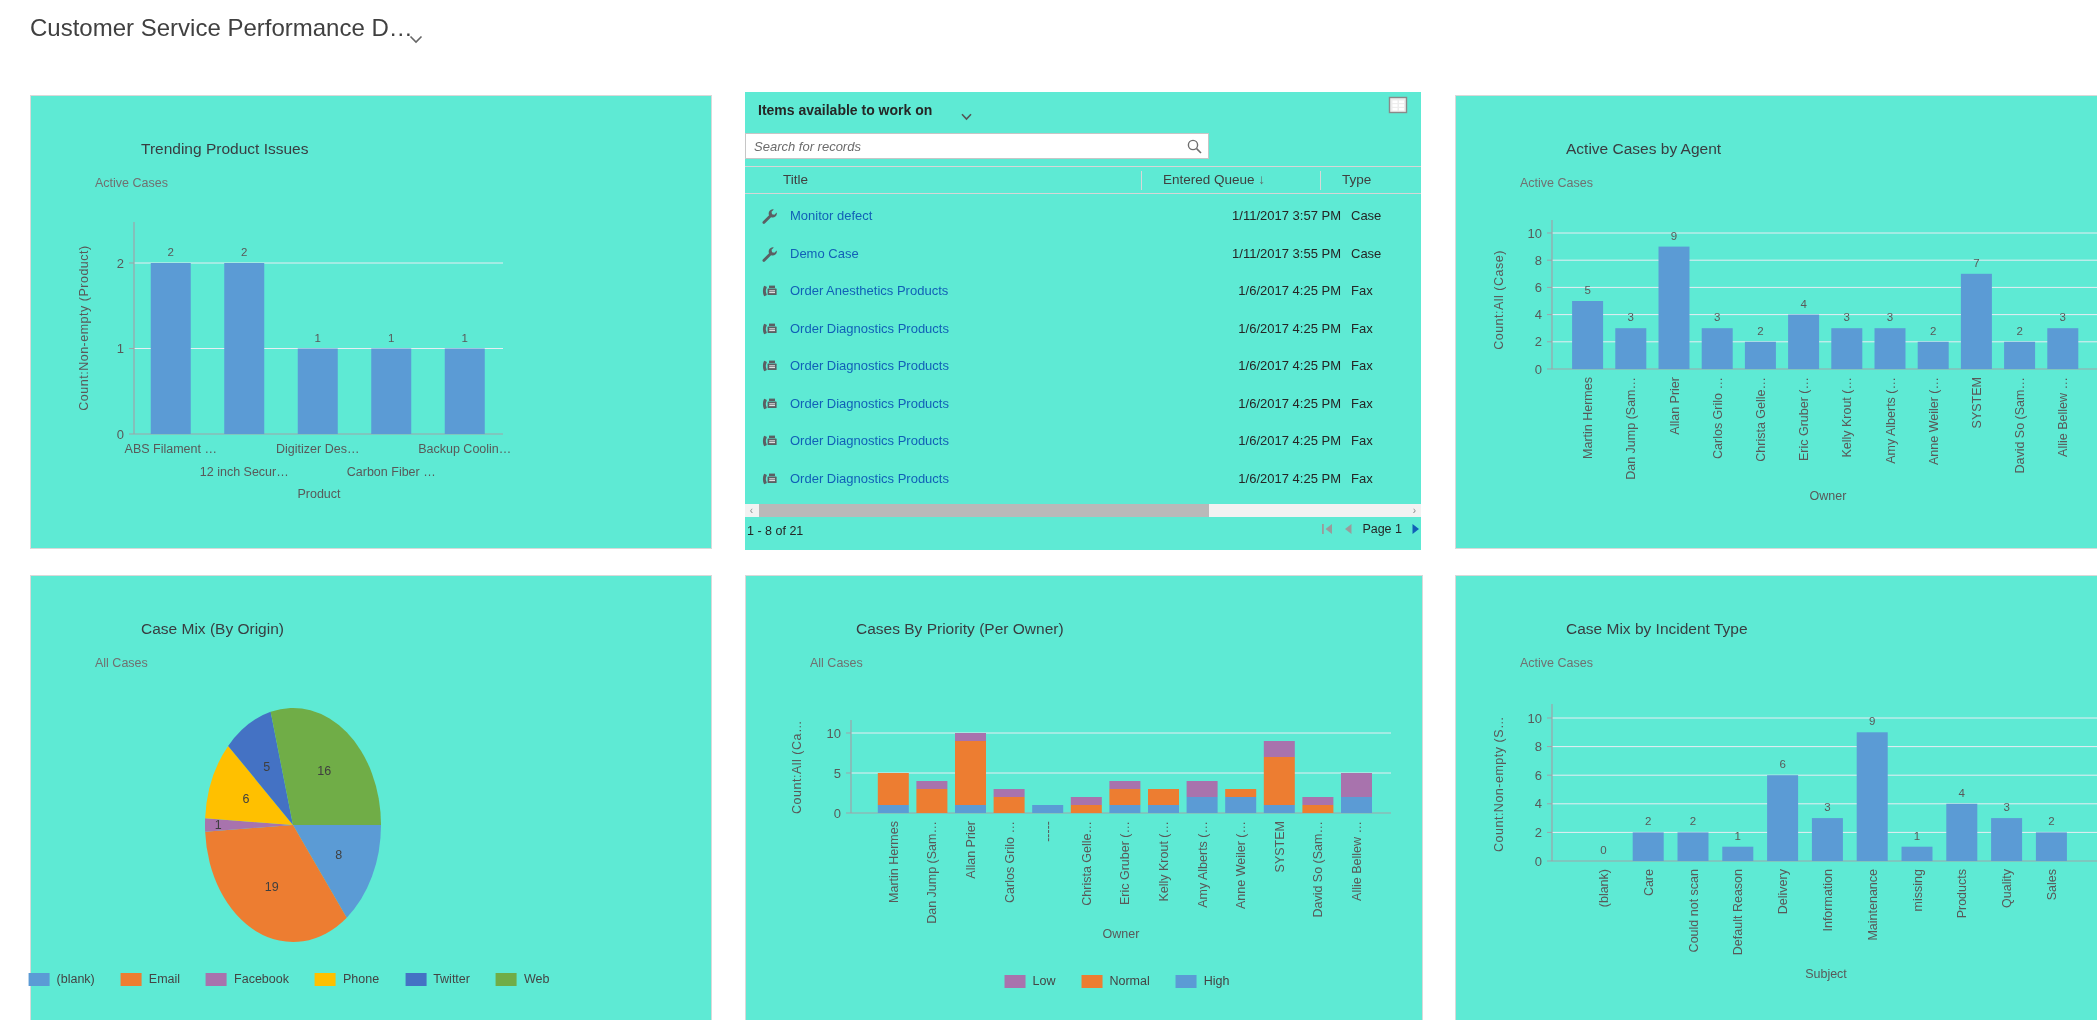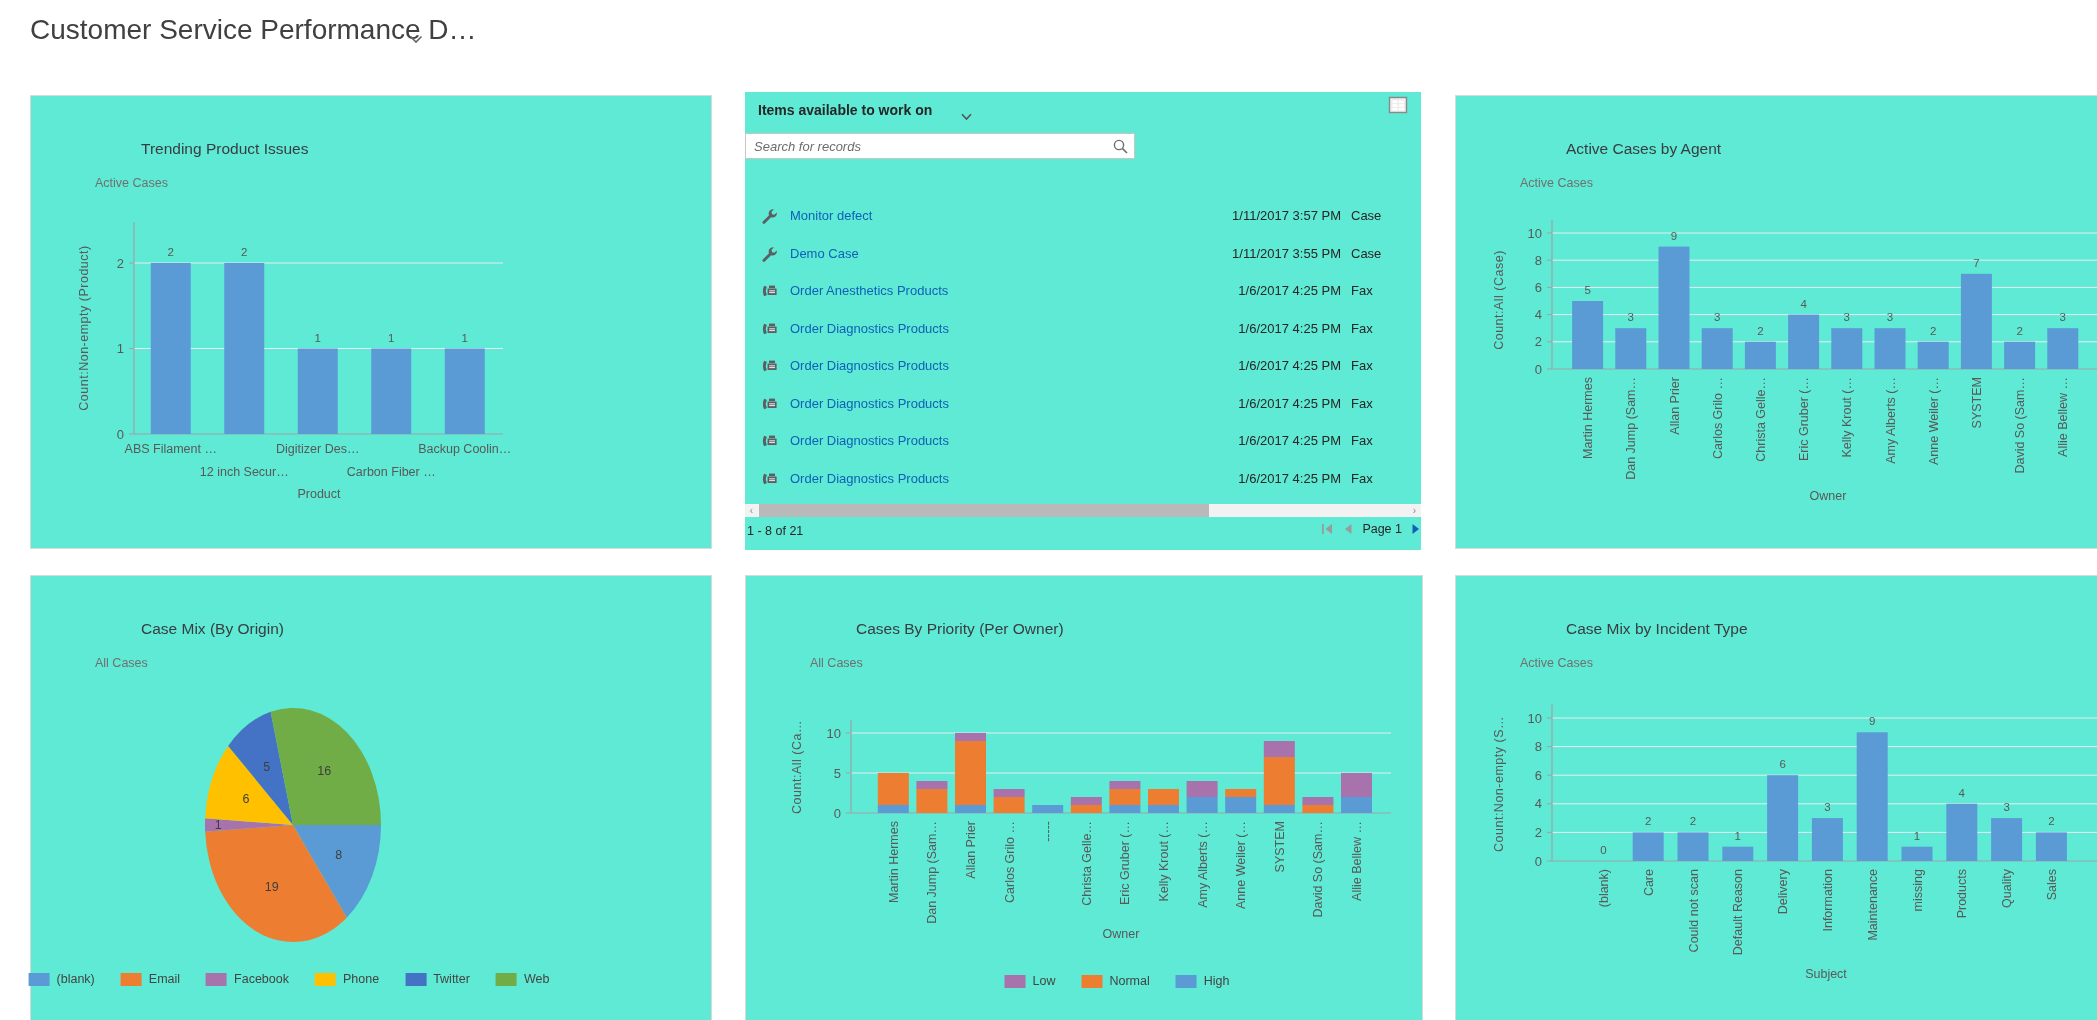--- a/index.html
+++ b/index.html
@@ -1,18 +1,18 @@
 <!DOCTYPE html>
 <html><head>
 <meta charset="utf-8">
 <style>
   html,body{margin:0;padding:0;background:#fff;overflow:hidden;}
   #page{position:relative;width:2097px;height:1020px;background:#fff;font-family:"Liberation Sans",sans-serif;}
   
-  #page-title{position:absolute;left:30px;top:14px;font-size:28px;font-weight:300;color:#404040;letter-spacing:0;}
+  #page-title{position:absolute;left:30px;top:14px;font-size:24px;font-weight:300;color:#404040;letter-spacing:0;}
   #title-chevron{position:absolute;left:409px;top:30px;}
   
   .panel{position:absolute;background:#5eead4;border:1px solid #D9D9D9;}
   #p1{left:30px;top:95px;width:680px;height:452px;}
   #p2{left:745px;top:92px;width:676px;height:458px;border:none;}
   #p3{left:1455px;top:95px;width:680px;height:452px;}
   #p4{left:30px;top:575px;width:680px;height:470px;}
   #p5{left:745px;top:575px;width:676px;height:470px;}
   #p6{left:1455px;top:575px;width:680px;height:470px;}
   .c-title{position:absolute;left:64px;top:44px;font-size:15.5px;color:#393D41;margin-left:46px;}
@@ -20,21 +20,21 @@
   .chart-svg{position:absolute;left:0;top:0;width:100%;height:100%;}
   .legend{position:absolute;display:flex;align-items:center;white-space:nowrap;transform:translateX(-50%);}
   .legend .li{display:flex;align-items:center;margin-right:26px;}
   .legend .li:last-child{margin-right:8px;}
   .legend .sw{width:21px;height:13px;margin-right:7px;display:inline-block;}
   .legend .lb{font-size:12.5px;color:#444;}
   
   #q-title{position:absolute;left:13px;top:10px;font-size:14px;font-weight:bold;color:#262626;}
   #q-chevron{position:absolute;left:216px;top:15px;}
   #q-grid-icon{position:absolute;left:643px;top:4px;cursor:pointer;}
-  #q-search{position:absolute;left:0px;top:41px;width:390px;height:26px;border:1px solid #C6C6C6;box-sizing:border-box;background:#fff;}
+  #q-search{position:absolute;left:0px;top:41px;width:464px;height:26px;border:1px solid #C6C6C6;box-sizing:border-box;background:#fff;}
   #q-search input{position:absolute;left:0;top:0;width:358px;height:24px;border:none;outline:none;padding:0 0 0 8px;font-family:"Liberation Sans",sans-serif;font-size:13px;color:#333;background:transparent;}
   #q-search input::placeholder{color:#6B6B6B;font-style:italic;}
   #q-search .mag{position:absolute;right:5px;top:4px;}
   #q-head{position:absolute;left:0;top:74px;width:676px;height:28px;border-top:1px solid #D6D6D6;border-bottom:1px solid #D6D6D6;box-sizing:border-box;}
   #q-head .hc{position:absolute;top:5px;font-size:13.5px;color:#404040;}
   #q-head .sep{position:absolute;top:4px;width:1px;height:19px;background:#D8D8D8;}
   #q-rows{position:absolute;left:0;top:106px;width:676px;}
   .qrow{position:relative;height:37.5px;}
   .qrow .ricon{position:absolute;left:16px;top:10px;width:18px;height:18px;}
   .qrow .rlink{position:absolute;left:45px;top:10px;font-size:13px;color:#1160B7;text-decoration:none;cursor:pointer;}
@@ -114,20 +114,27 @@
       </svg>
     </span>
     <div id="q-search">
       <input type="text" placeholder="Search for records" style="">
       <span class="mag">
         <svg width="17" height="17" viewBox="0 0 17 17">
             <circle cx="7" cy="7" r="4.6" fill="none" stroke="#6E6E6E" stroke-width="1.4"></circle>
             <line x1="10.6" y1="10.6" x2="15" y2="15" stroke="#6E6E6E" stroke-width="1.6"></line>
           </svg>
       </span>
+    </div>
+    <div id="q-head">
+      <span class="hc" style="left:38px;">Title</span>
+      <span class="sep" style="left:396px;"></span>
+      <span class="hc" style="left:418px;"><span>Entered Queue</span> <span style="color:#666;">↓</span></span>
+      <span class="sep" style="left:575px;"></span>
+      <span class="hc" style="left:597px;">Type</span>
     </div>
     <div id="q-rows">
       <div class="qrow">
         <span class="ricon"><svg width="17" height="17" viewBox="0 0 16 16">
               <path d="M14.8 4.2a3.9 3.9 0 0 1-5.3 4.5L3.6 14.6a1.35 1.35 0 0 1-1.9-1.9l5.9-5.9A3.9 3.9 0 0 1 12.1 1.4L9.9 3.6l.5 2.2 2.2.5 2.2-2.1z" fill="#5B5F63"></path>
             </svg></span>
         <a class="rlink">Monitor defect</a>
         <span class="rdate">1/11/2017 3:57 PM</span>
         <span class="rtype">Case</span>
       </div>

